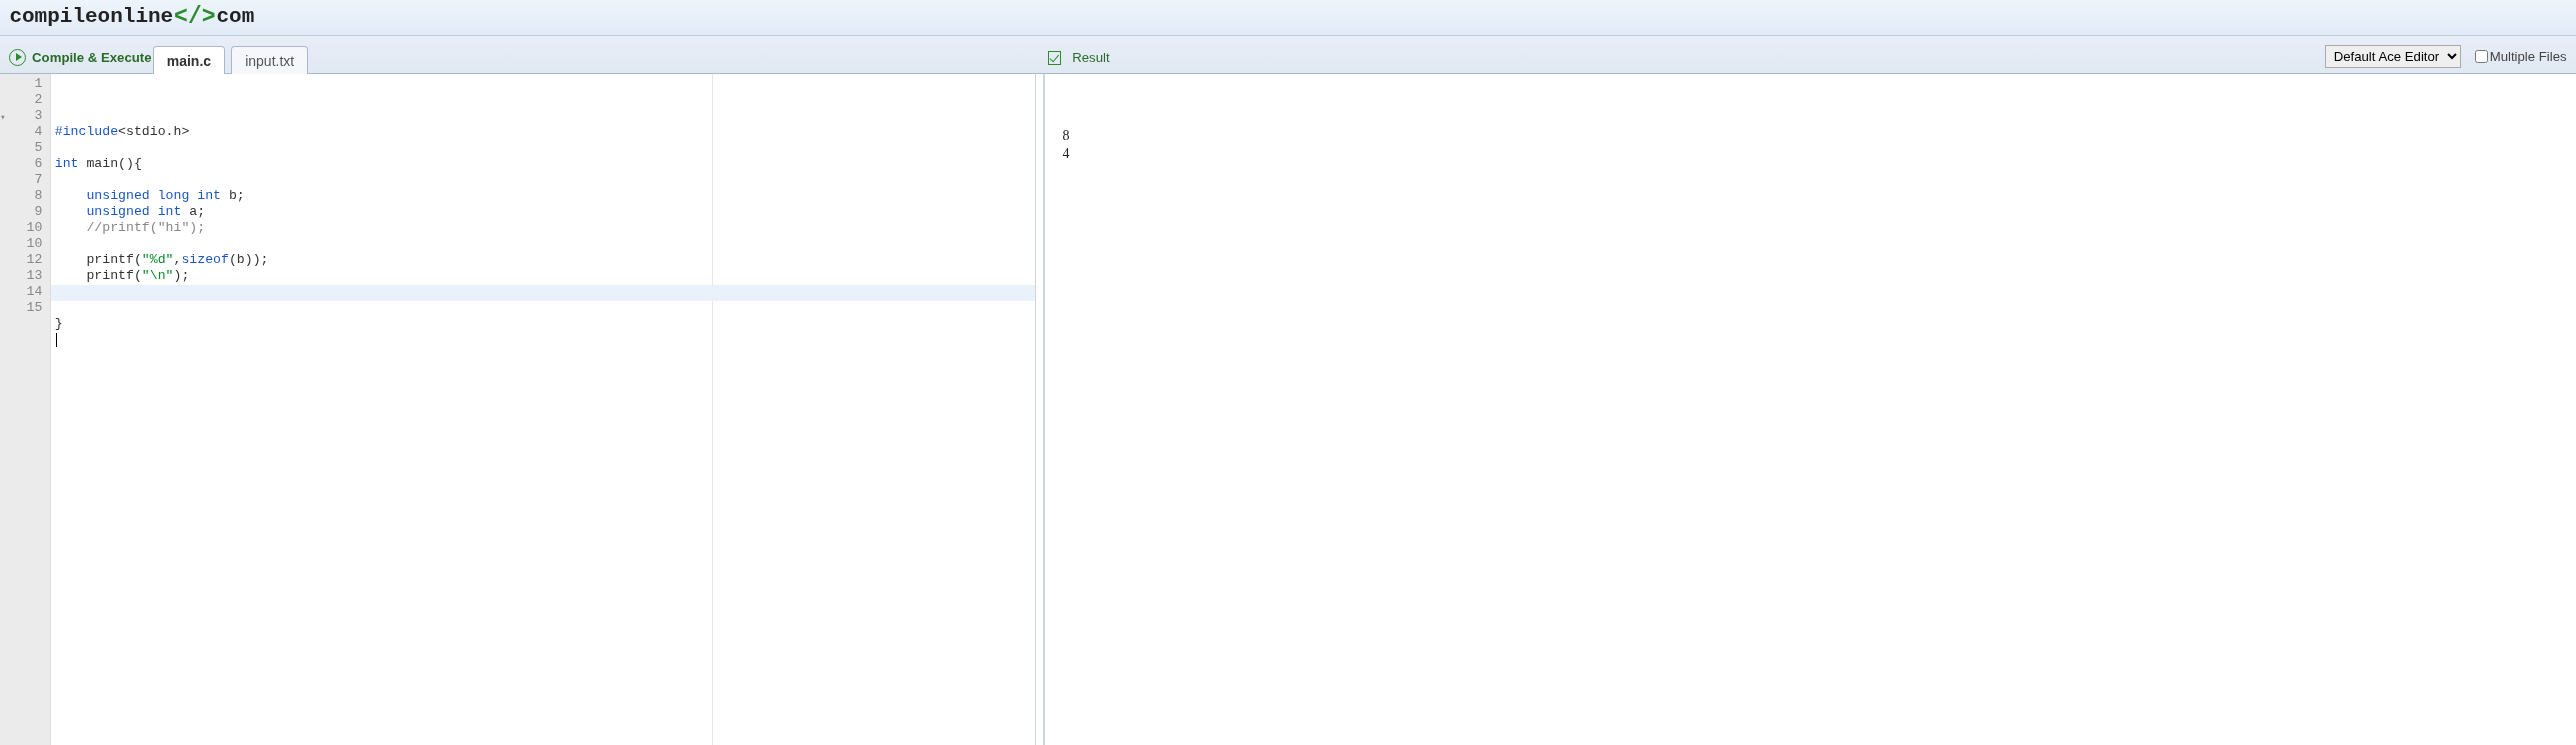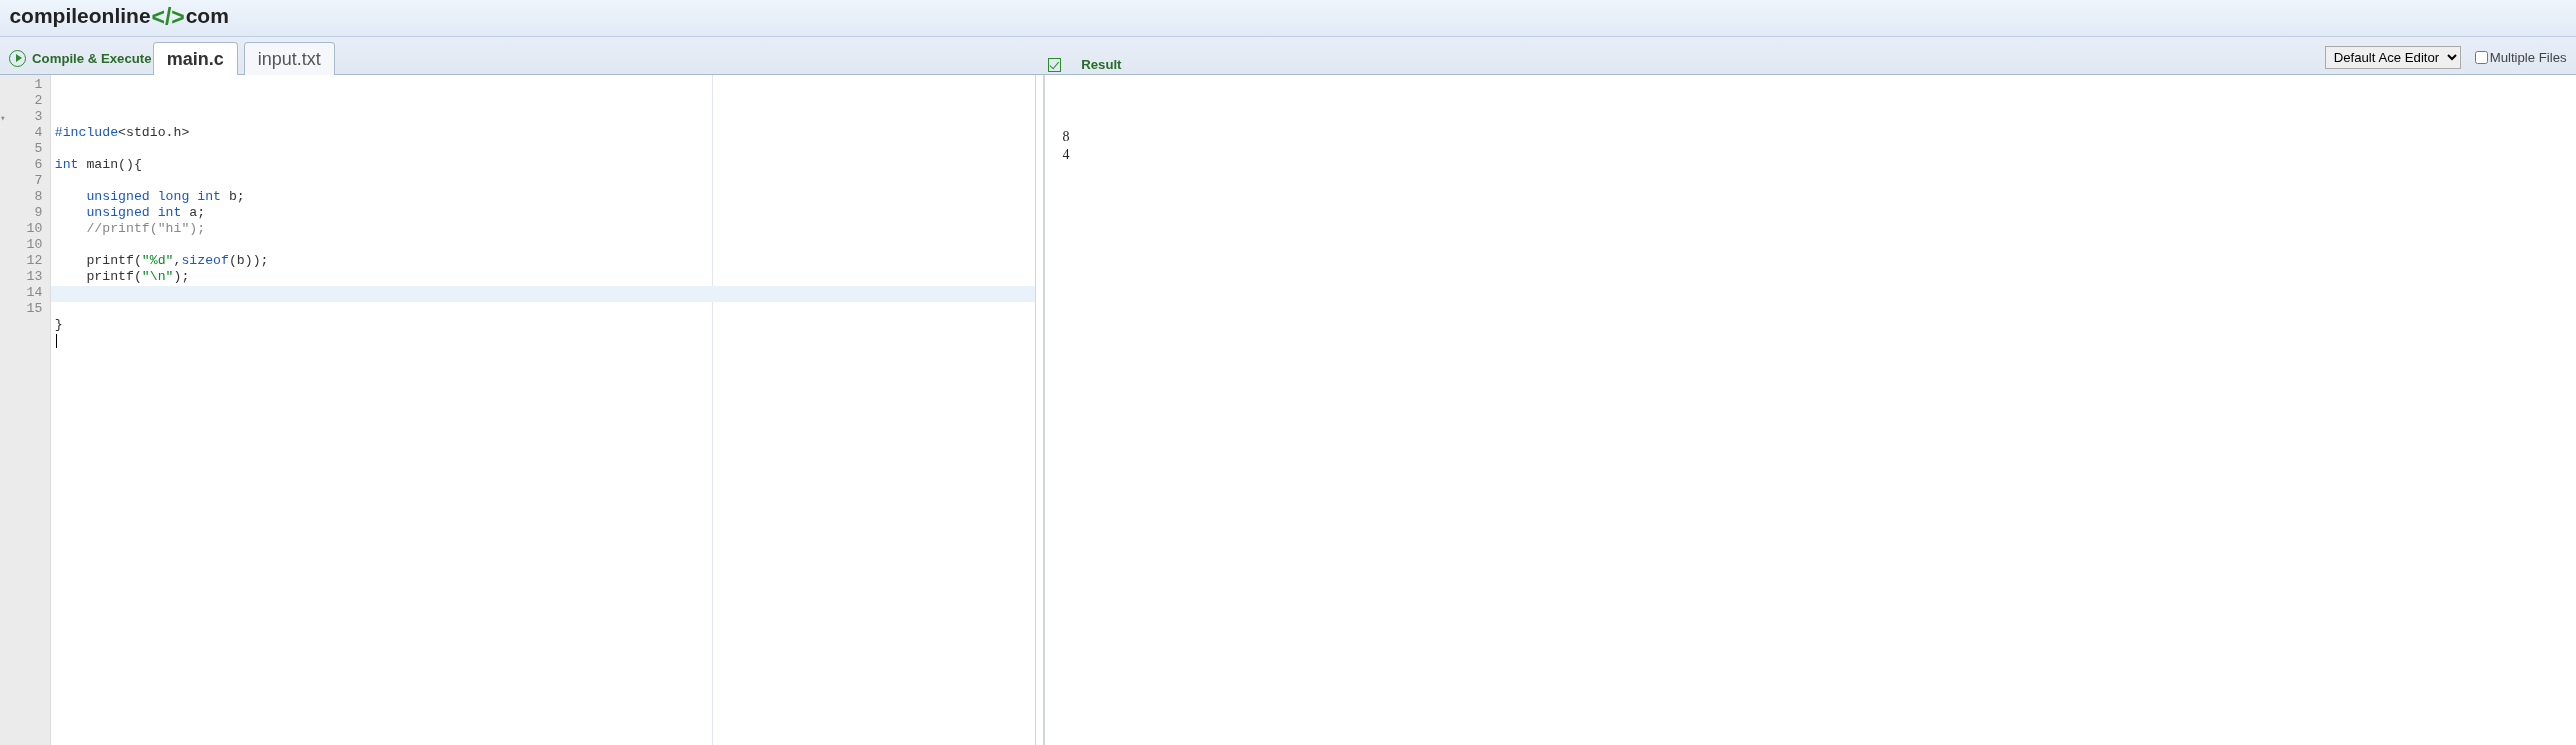--- a/index.html
+++ b/index.html
@@ -11,26 +11,26 @@
     width: 2576px;
   }
   .header {
     background: linear-gradient(to bottom, #eef4fb, #e1ebf7);
     border-bottom: 0.9px solid #c0cde0;
     padding: 3.8px 9.4px 5.7px 9.4px;
     display: flex;
     align-items: baseline;
   }
   .logo {
-    font-family: Liberation Sans, sans-serif;
+    font-family: Liberation Mono, monospace;
     font-weight: bold;
     font-size: 21px;
     color: #222;
     display: inline-flex;
-    align-items: flex-start;
+    align-items: center;
   }
   .logo .brackets {
     color: #2a8c2a;
     font-weight: bold;
     font-size: 23px;
     margin: 0 0.9px;
   }
   .header-sub {
     font-family: Georgia, 'Times New Roman', serif;
     font-size: 18px;
@@ -77,21 +77,21 @@
     gap: 5.7px;
     align-items: flex-end;
   }
   .tab {
     background: #f5f7fb;
     border: 0.9px solid #a8b8d0;
     border-bottom: none;
     border-radius: 3.8px 3.8px 0 0;
     padding: 5.7px 13.2px 5.7px 13.2px;
     color: #555;
-    font-size: 18px;
+    font-size: 14px;
     cursor: pointer;
     position: relative;
     top: 0.9px;
   }
   .tab.active {
     background: #fff;
     font-weight: bold;
     color: #333;
   }
   .toolbar-right {
@@ -110,26 +110,26 @@
     display: inline-flex;
     align-items: center;
     gap: 2px;
     font-size: 13.2px;
     color: #444;
   }
   .multi-files input { accent-color: #2a6b2a; }
   .result-section-header {
     position: absolute;
     left: 1048px;
-    top: 20px;
-    display: inline-flex;
-    align-items: center;
-    font-weight: bold;
+    top: 14px;
+    display: inline-flex;
+    align-items: center;
+    font-weight: normal;
     color: #2a6b2a;
-    gap: 20px;
+    gap: 11px;
     font-size: 13.2px;
   }
   .check-icon-wrap {
     width: 13.2px; height: 13.2px;
     border: 1.9px solid #2a8c2a;
     display: inline-flex;
     align-items: center;
     justify-content: center;
   }
   .check-icon-wrap::after {

